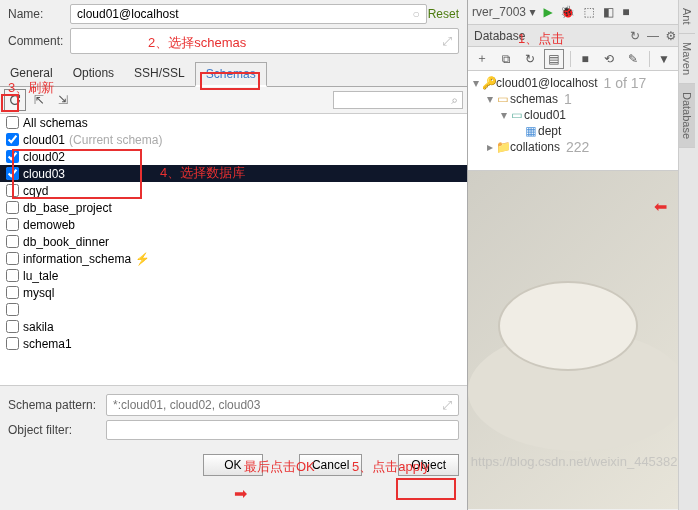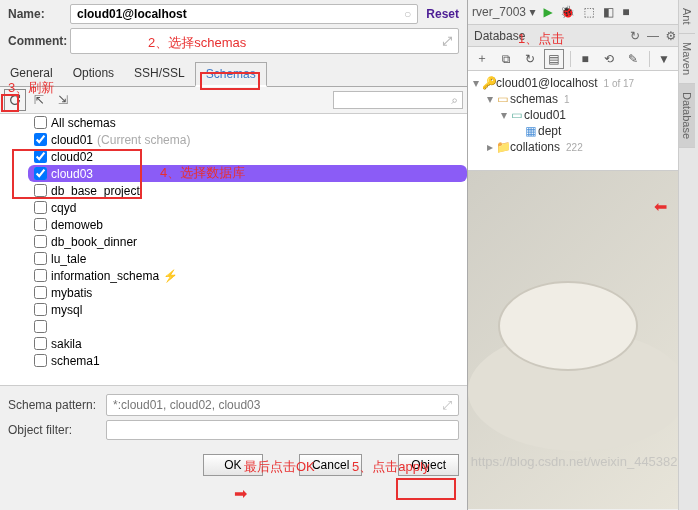--- a/index.html
+++ b/index.html
@@ -1,40 +1,40 @@
 <!DOCTYPE html>
 <html><head>
 <meta charset="utf-8">
 <style>
 * { box-sizing: border-box; margin: 0; padding: 0; font-family: "Segoe UI", Arial, sans-serif; font-size: 12px; }
 body { width: 698px; height: 510px; background: #f0f0f0; position: relative; overflow: hidden; }
 
 .main-panel { position: absolute; left: 0; top: 0; width: 468px; height: 510px; background: #f0f0f0; border-right: 1px solid #aaa; }
-.form-area { padding: 4px 8px 2px 8px; font-weight: bold; }
+.form-area { padding: 4px 8px 2px 8px; }
 .form-row { display: flex; align-items: center; margin-bottom: 4px; }
 .form-row label { width: 62px; color: #444; }
 .form-row .input { flex: 1; background: #fff; border: 1px solid #bbb; border-radius: 2px; padding: 2px 6px; height: 20px; display: flex; align-items: center; }
 .input.comment { height: 26px; }
 .input .circ { margin-left: auto; color: #bbb; }
-.reset-link { color: #4c1d95; margin-left: 8px; cursor: pointer; }
+.reset-link { color: #4d7c0f; margin-left: 1px; cursor: pointer; }
 
 .tabs { display: flex; border-bottom: 1px solid #aaa; margin-top: 2px; }
 .tab { padding: 4px 10px; color: #333; cursor: pointer; }
 .tab.active { border: 1px solid #aaa; border-bottom: 2px solid #fff; background: #f0f0f0; margin-bottom: -1px; color: #3b78c8; }
 
 .toolbar2 { display: flex; align-items: center; background: #f4f4f4; border-bottom: 1px solid #ccc; padding: 2px 4px; }
 .toolbtn { width: 22px; height: 22px; display: flex; align-items: center; justify-content: center; border: 1px solid transparent; cursor: pointer; color: #555; margin-right: 2px; }
 .toolbtn.boxed { border: 1px solid #888; }
 .flex-fill { flex: 1; }
 .search-box { width: 130px; background: #fff; border: 1px solid #bbb; height: 18px; padding-left: 4px; display: flex; align-items: center; }
 .search-box span { margin-left: auto; color: #aaa; padding-right: 4px; }
 
 .schema-list { height: 272px; overflow-y: auto; background: #fff; border-bottom: 1px solid #ccc; }
-.schema-row { display: flex; align-items: center; padding: 1px 6px; height: 17px; margin-left: 28px; }
-.schema-row.selected { background: #8b5cf6; color: #fff; border-radius: 6px; }
+.schema-row { display: flex; align-items: center; padding: 1px 6px; height: 17px; }
+.schema-row.selected { background: #0f172a; color: #fff; }
 .schema-row input[type=checkbox] { margin-right: 4px; }
 .hint { color: #aaa; margin-left: 4px; }
 .bolt { color: #ffa500; margin-left: 4px; }
 
 .bottom-form { padding: 8px 8px 4px 8px; background: #f0f0f0; }
 .bottom-form .form-row label { width: 98px; }
 .bottom-form .input { height: 22px; color: #777; cursor: text; }
 .bottom-form .input.wide { height: 20px; }
 
 .buttons { display: flex; justify-content: flex-end; padding: 6px 8px; gap: 4px; }
@@ -47,21 +47,21 @@
 .right-title span.title { flex: 1; color: #444; }
 .rtbtn { width: 18px; color: #666; cursor: pointer; text-align: center; }
 .rtool { height: 24px; background: #f5f5f5; display: flex; align-items: center; padding: 0 4px; border-bottom: 1px solid #ccc; gap: 2px; }
 .rtool .toolbtn { width: 20px; height: 20px; }
 .rtool .sep { width: 1px; height: 16px; background: #ccc; margin: 0 2px; }
 
 .tree { background: #fff; height: 100px; padding: 4px 2px; font-size: 11px; color: #333; border-bottom: 1px solid #ccc; }
 .tree-row { display: flex; align-items: center; height: 16px; }
 .tw { width: 12px; display: inline-block; text-align: center; color: #888; }
 .ticon { width: 14px; display: inline-block; text-align: center; }
-.cnt { color: #aaa; margin-left: 6px; font-size: 10px; }
+.cnt { color: #aaa; margin-left: 6px; font-size: 14px; }
 
 .bg-img { height: 338px; background: linear-gradient(135deg,#d0cec5,#e8e5da); position: relative; overflow: hidden; }
 .cup { position: absolute; left: 30px; top: 110px; width: 140px; height: 90px; border-radius: 50%; background: #f0ede5; border: 2px solid #ccc8bd; }
 .plate { position: absolute; left: 0px; top: 160px; width: 220px; height: 120px; border-radius: 50%; background: #e2dfd5; }
 .watermark { position: absolute; bottom: 40px; right: 6px; color: rgba(180,180,180,0.6); font-size: 13px; }
 
 .side-tabs { position: absolute; right: 0; top: 0; width: 20px; height: 510px; background: #e6e6e6; border-left: 1px solid #ccc; }
 .side-tab { writing-mode: vertical-rl; padding: 8px 2px; color: #666; cursor: pointer; border-bottom: 1px solid #ccc; font-size: 11px; }
 .side-tab.active { background: #d0d0d0; }
 
@@ -126,46 +126,42 @@
       <div class="schema-row">
         <input type="checkbox" checked="" style="">
         <span>cloud02</span>
       </div>
       <div class="schema-row selected">
         <input type="checkbox" checked="" style="">
         <span>cloud03</span>
       </div>
       <div class="schema-row">
         <input type="checkbox" style="">
+        <span>cqyd</span>
+      </div>
+      <div class="schema-row">
+        <input type="checkbox" style="">
         <span>db_base_project</span>
       </div>
       <div class="schema-row">
         <input type="checkbox" style="">
-        <span>cqyd</span>
-      </div>
-      <div class="schema-row">
-        <input type="checkbox" style="">
         <span>demoweb</span>
       </div>
       <div class="schema-row">
         <input type="checkbox" style="">
         <span>db_book_dinner</span>
-      </div>
-      <div class="schema-row">
-        <input type="checkbox" style="">
-        <span>lu_tale</span>
       </div>
       <div class="schema-row">
         <input type="checkbox" style="">
         <span>information_schema</span>
         <span class="bolt">⚡</span>
       </div>
       <div class="schema-row">
         <input type="checkbox" style="">
-        <span>mybatis</span>
+        <span>lu_tale</span>
       </div>
       <div class="schema-row">
         <input type="checkbox" style="">
         <span>mysql</span>
       </div>
       <div class="schema-row">
         <input type="checkbox" style="">
       </div>
       <div class="schema-row">
         <input type="checkbox" style="">

